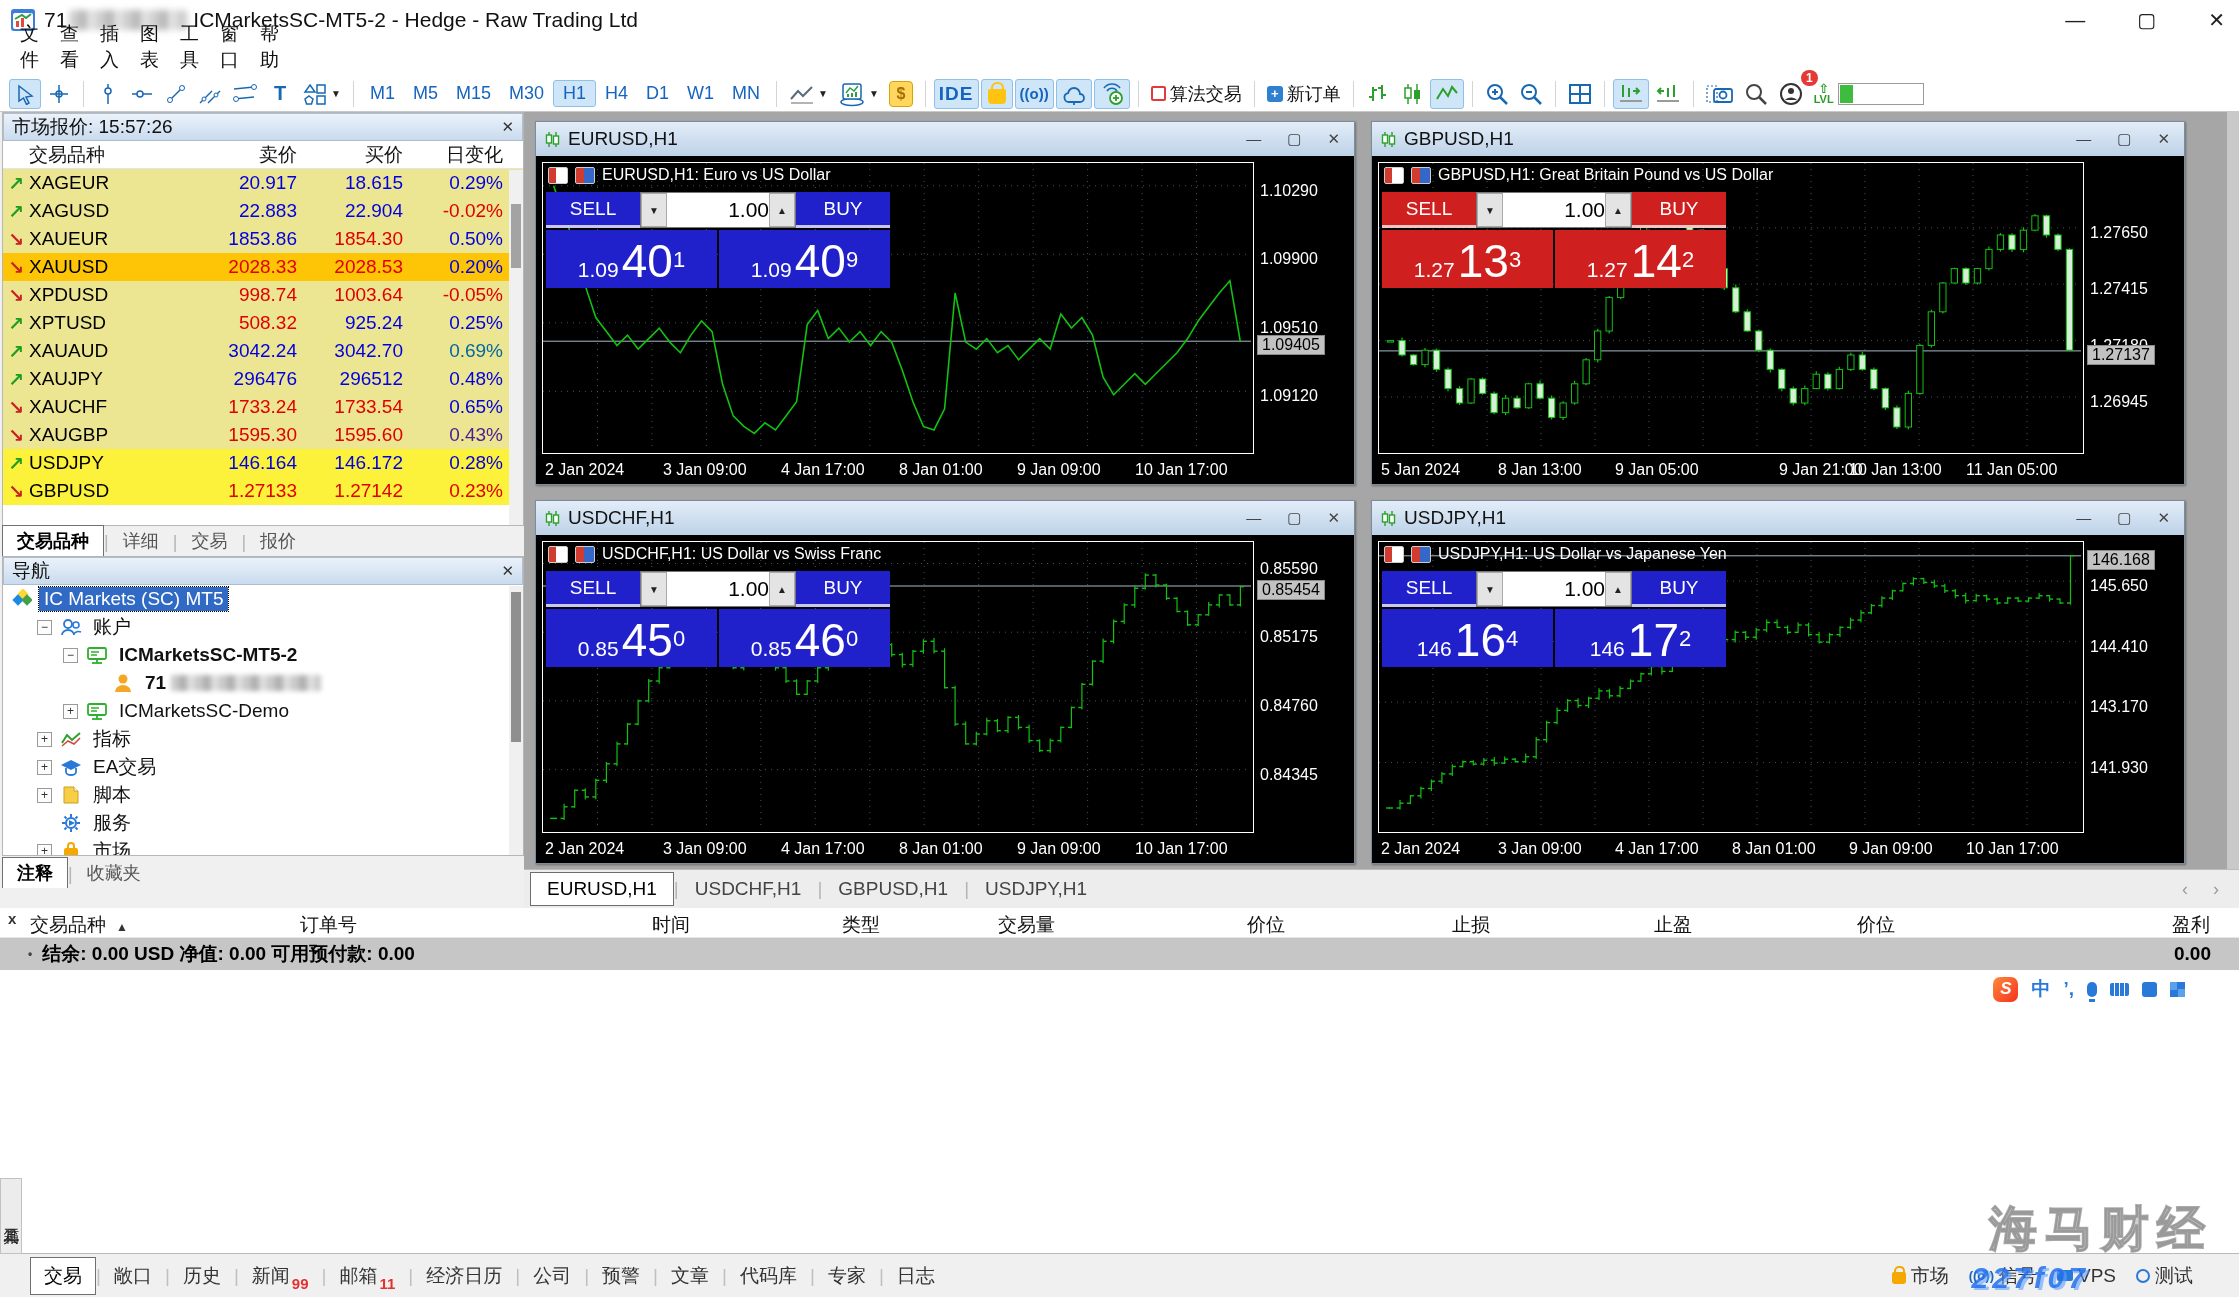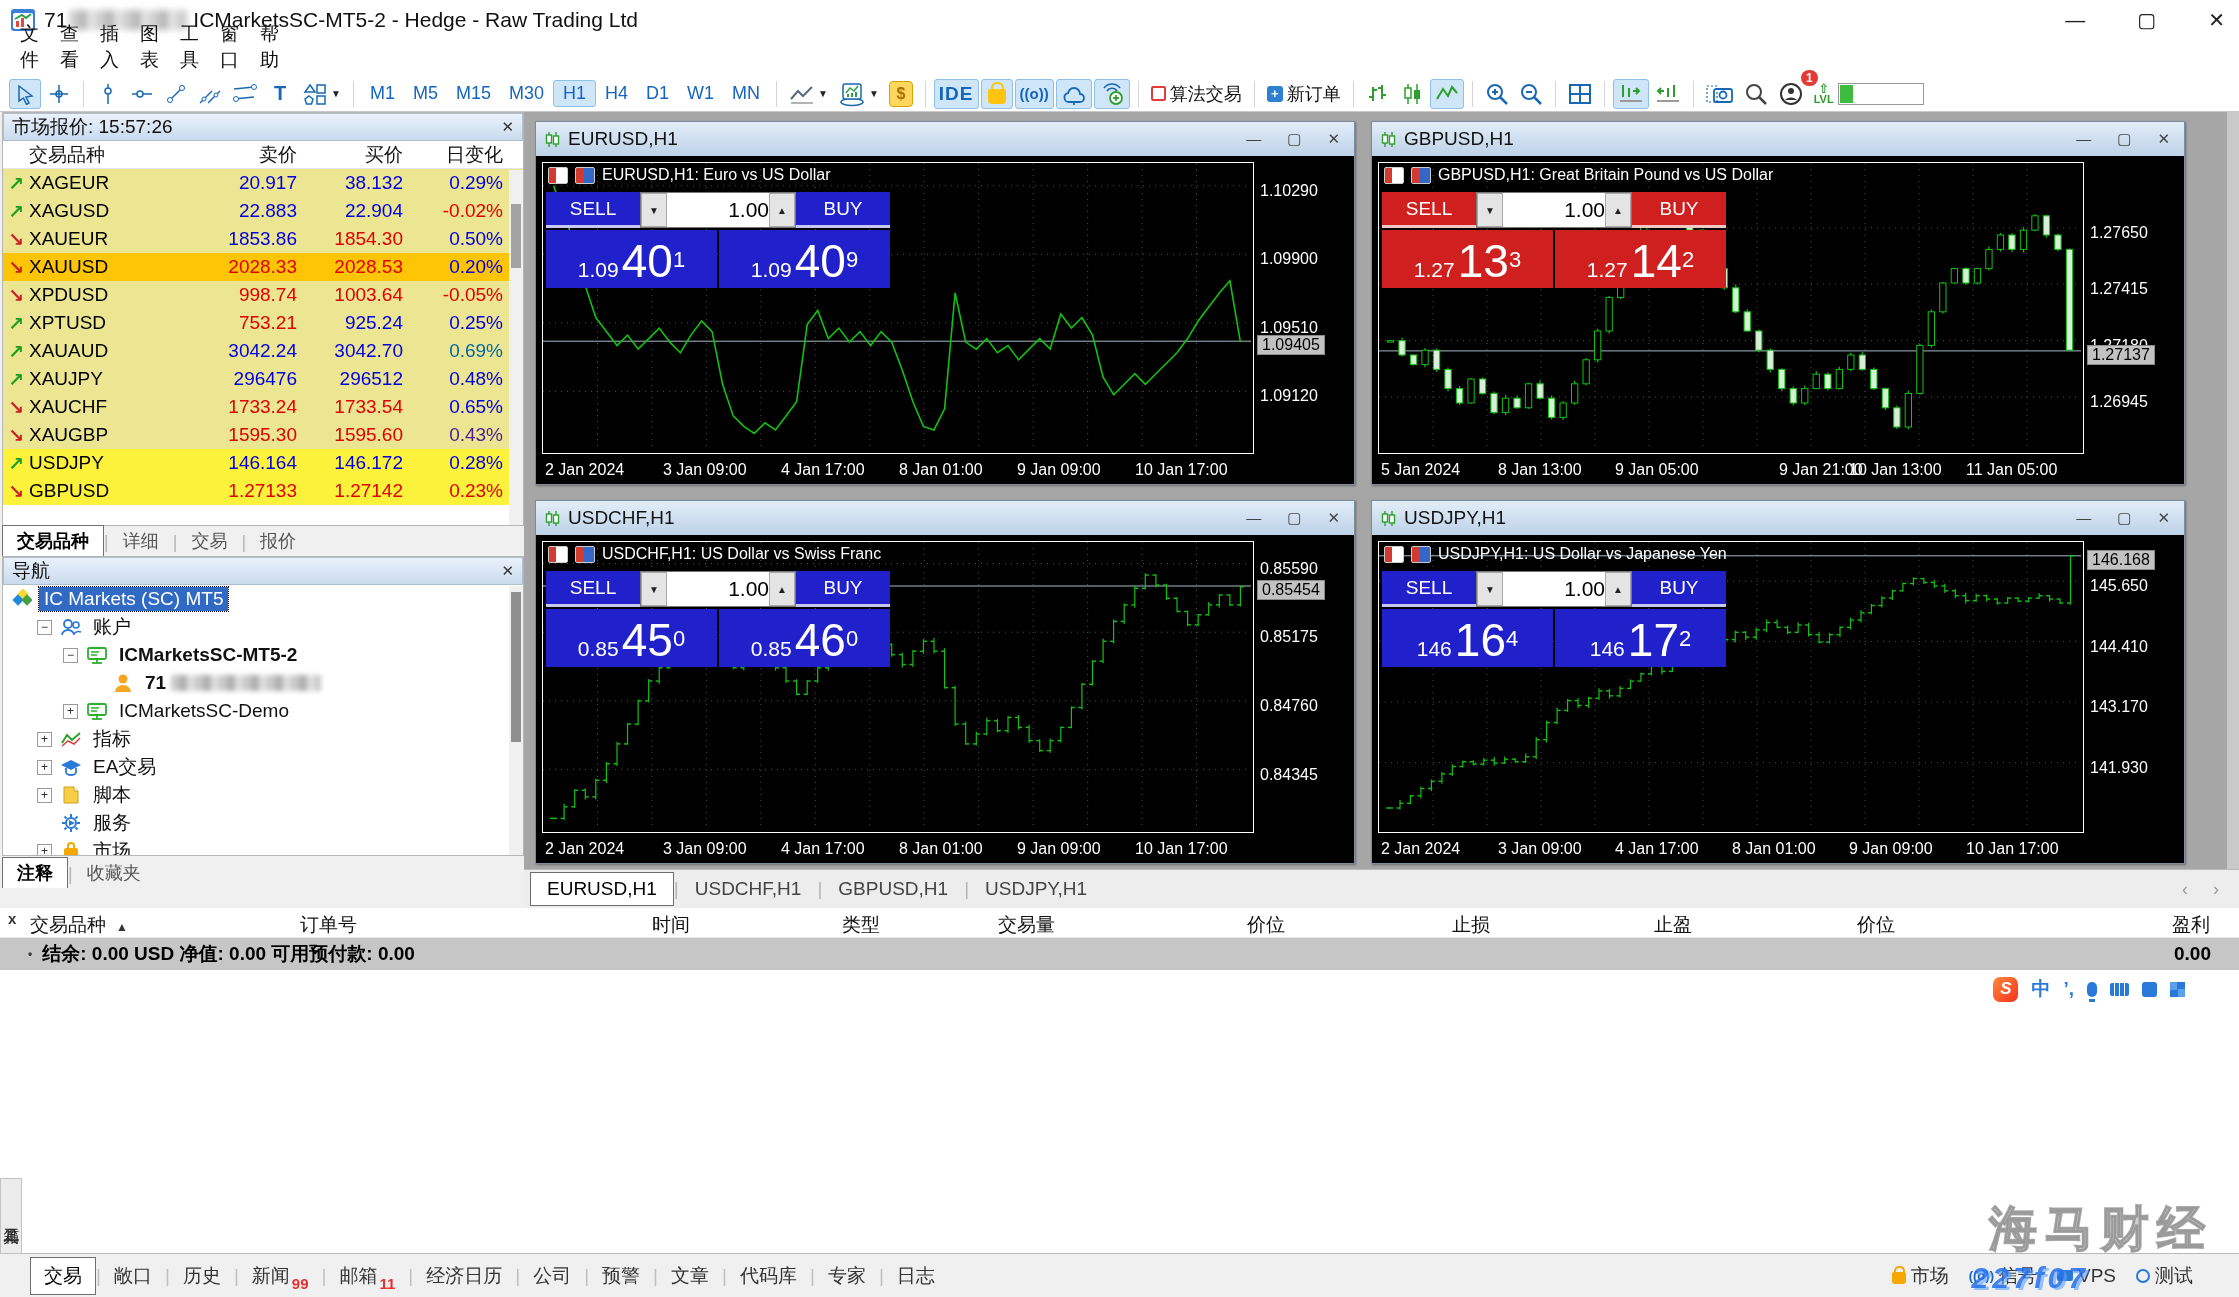--- a/index.html
+++ b/index.html
@@ -389,21 +389,21 @@
       <span>交易品种</span>
       <span class="r">卖价</span>
       <span class="r">买价</span>
       <span class="r">日变化</span>
     </div>
   <div id="mwrows">
       <div class="mwrow" style="background: rgb(236, 229, 145);">
         <span style="text-align: center; font-weight: bold; color: rgb(30, 158, 30);">↗</span>
         <span>XAGEUR</span>
         <span class="num" style="color: rgb(0, 0, 224);">20.917</span>
-        <span class="num" style="color: rgb(0, 0, 224);">38.132</span>
+        <span class="num" style="color: rgb(0, 0, 224);">18.615</span>
         <span class="num" style="color: rgb(0, 0, 224);">0.29%</span>
       </div>
       <div class="mwrow" style="background: rgb(236, 229, 145);">
         <span style="text-align: center; font-weight: bold; color: rgb(30, 158, 30);">↗</span>
         <span>XAGUSD</span>
         <span class="num" style="color: rgb(0, 0, 224);">22.883</span>
         <span class="num" style="color: rgb(0, 0, 224);">22.904</span>
         <span class="num" style="color: rgb(224, 0, 0);">-0.02%</span>
       </div>
       <div class="mwrow" style="background: rgb(236, 229, 145);">
@@ -423,21 +423,21 @@
       <div class="mwrow" style="background: rgb(236, 229, 145);">
         <span style="text-align: center; font-weight: bold; color: rgb(204, 32, 32);">↘</span>
         <span>XPDUSD</span>
         <span class="num" style="color: rgb(224, 0, 0);">998.74</span>
         <span class="num" style="color: rgb(224, 0, 0);">1003.64</span>
         <span class="num" style="color: rgb(224, 0, 0);">-0.05%</span>
       </div>
       <div class="mwrow" style="background: rgb(236, 229, 145);">
         <span style="text-align: center; font-weight: bold; color: rgb(30, 158, 30);">↗</span>
         <span>XPTUSD</span>
-        <span class="num" style="color: rgb(224, 0, 0);">753.21</span>
+        <span class="num" style="color: rgb(224, 0, 0);">508.32</span>
         <span class="num" style="color: rgb(0, 0, 224);">925.24</span>
         <span class="num" style="color: rgb(0, 0, 224);">0.25%</span>
       </div>
       <div class="mwrow" style="background: rgb(236, 229, 145);">
         <span style="text-align: center; font-weight: bold; color: rgb(30, 158, 30);">↗</span>
         <span>XAUAUD</span>
         <span class="num" style="color: rgb(0, 0, 224);">3042.24</span>
         <span class="num" style="color: rgb(0, 0, 224);">3042.70</span>
         <span class="num" style="color: #0369a1;">0.69%</span>
       </div>

